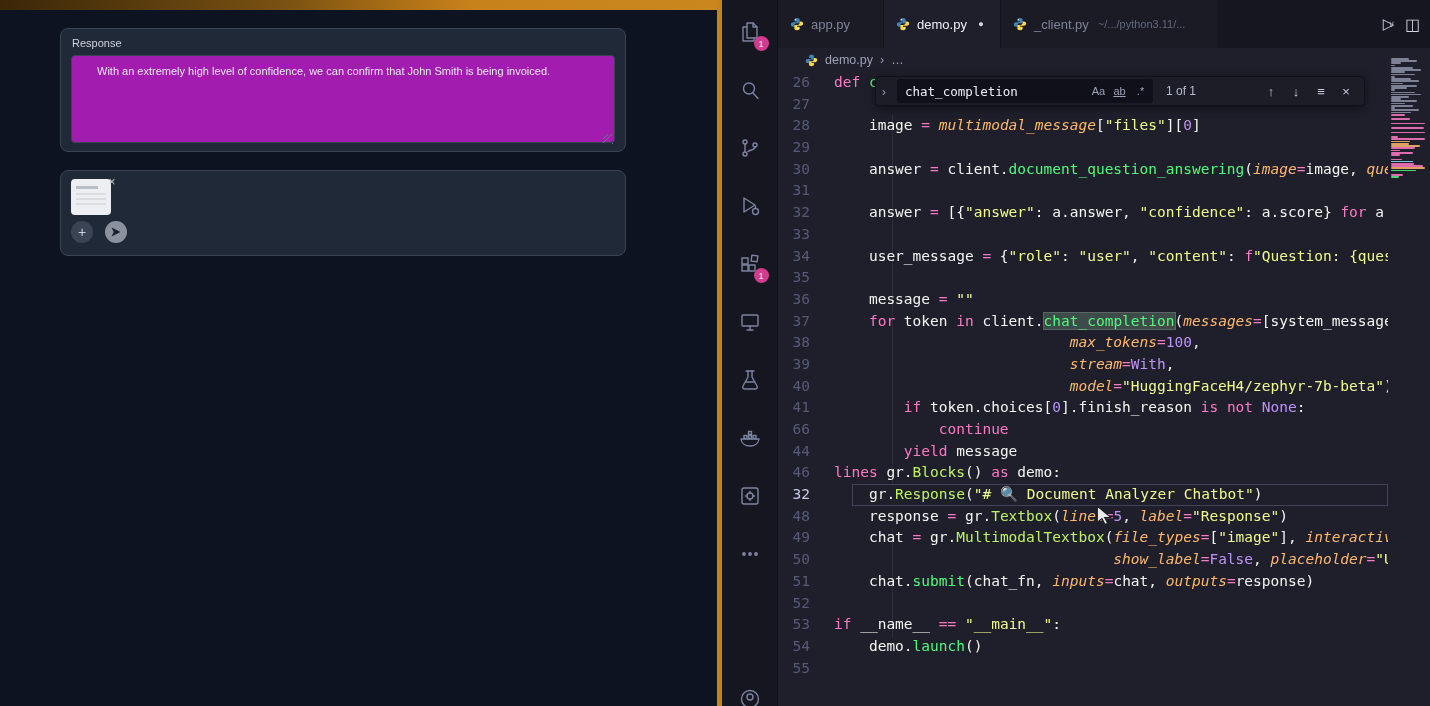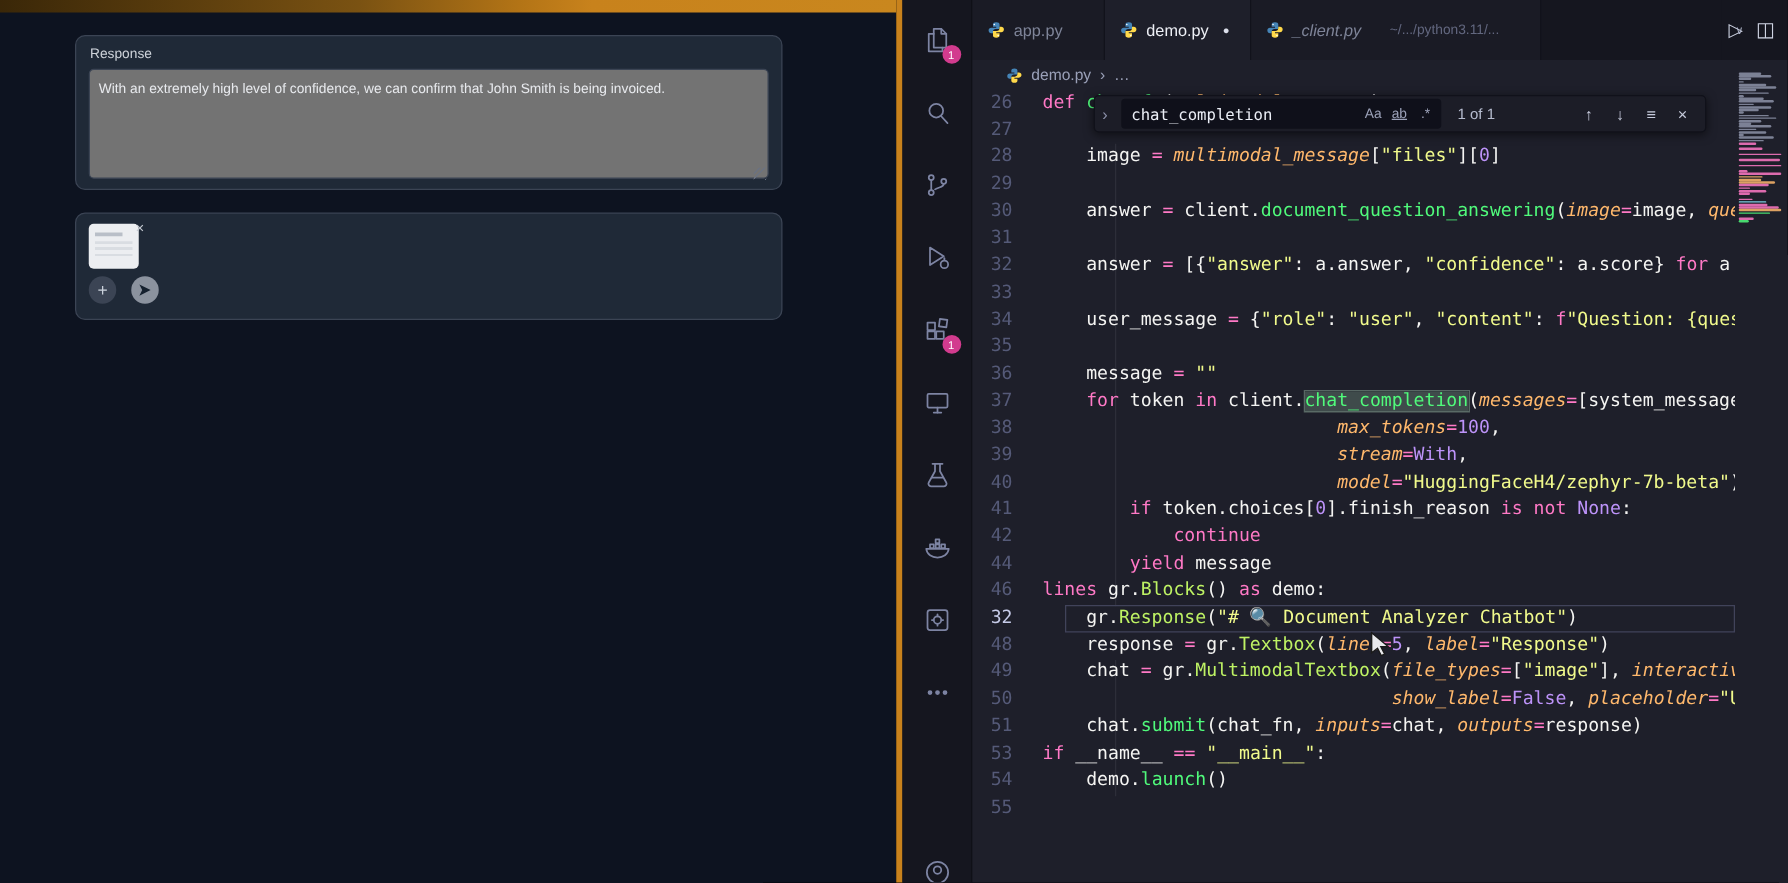--- a/index.html
+++ b/index.html
@@ -6,22 +6,22 @@
   html,body{width:1430px;height:706px;overflow:hidden;background:#000;font-family:"Liberation Sans",sans-serif}
   .stage{position:absolute;inset:0;width:1430px;height:706px}
 
   
   .gradio{position:absolute;left:0;top:0;width:717px;height:706px;background:#0d1320;overflow:hidden}
   .titlebar{position:absolute;left:0;top:0;width:100%;height:10px;
     background:linear-gradient(90deg,#3a2708 0%,#7a5212 40%,#b37416 58%,#c8821c 66%,#c9871e 100%)}
   .block{position:absolute;background:#1f2937;border:1px solid #3b4454;border-radius:8px}
   .block-response{left:60px;top:28px;width:566px;height:124px}
   .block-label{position:absolute;left:11px;top:8px;font-size:11px;color:#ced3da}
-  .response-ta{position:absolute;left:10px;top:26px;width:544px;height:88px;background:#737373;border:1px solid #3b4454;
-    border-radius:4px;color:#e8eaee;font-size:11px;line-height:1.55;padding:7px 7px;resize:none;outline:none;
+  .response-ta{position:absolute;left:10px;top:26px;width:544px;height:88px;background:#a21caf;border:1px solid #3b4454;
+    border-radius:4px;color:#e8eaee;font-size:11px;line-height:1.55;padding:7px 25px;resize:none;outline:none;
     font-family:"Liberation Sans",sans-serif;overflow:hidden}
   .ta-grip{position:absolute;right:12px;top:105px;width:10px;height:10px;cursor:nwse-resize;
     background:repeating-linear-gradient(135deg,transparent 0 3px,#6b7280 3px 4px,transparent 4px 6px,#6b7280 6px 7px,transparent 7px 10px)}
   .block-chat{left:60px;top:170px;width:566px;height:86px}
   .thumb{position:absolute;left:10px;top:8px;width:40px;height:36px;background:#eceef1;border-radius:4px;overflow:hidden}
   .thumb::before{content:"";position:absolute;left:5px;top:7px;width:22px;height:3px;background:#b9bfc8}
   .thumb::after{content:"";position:absolute;left:5px;top:14px;width:30px;height:14px;
     background:repeating-linear-gradient(#d9dde2 0 2px,transparent 2px 5px)}
   .thumb-close{position:absolute;left:44px;top:4px;width:14px;height:14px;color:#c3c8d0;font-size:12px;line-height:14px;
     text-align:center;cursor:pointer}
@@ -41,22 +41,22 @@
   .act-item{width:40px;height:40px;position:relative;display:flex;align-items:center;justify-content:center;cursor:pointer;flex:none}
   .act-item svg{stroke:#7d84a3;fill:none;stroke-width:1.4;stroke-linecap:round;stroke-linejoin:round}
   .badge{position:absolute;right:1px;bottom:1px;min-width:15px;height:15px;border-radius:8px;background:#d23b8e;color:#fff;
     font-size:9px;display:flex;align-items:center;justify-content:center;font-family:"Liberation Sans",sans-serif}
   .account{position:absolute;bottom:-9px;left:16px}
 
   .tabbar{position:absolute;left:56px;right:0;top:0;height:48px;background:#15161f;display:flex}
   .tab{display:flex;align-items:center;gap:7px;padding:0 12px;height:48px;background:#1a1b25;border-right:1px solid #11121b;
     color:#7e8498;font-size:13px;cursor:pointer;white-space:nowrap}
   .tab.active{background:#1e1f2a;color:#eef0f6}
-  .tab.preview .tab-label{font-style:italic}
-  .tab-desc{font-size:11px;color:#62677f;margin-left:16px}
+  .tab.preview .tab-label{}
+  .tab-desc{font-size:11px;color:#62677f;margin-left:2px}
   .tab-dot{width:14px;text-align:center;font-size:9px;color:#dde0ec}
   .tab-actions{position:absolute;right:4px;top:0;height:48px;display:flex;align-items:center;gap:10px;color:#ced3e2;
     padding:0 6px;background:#15161f}
   .tab-actions .tbtn{cursor:pointer;display:flex;align-items:center;justify-content:center}
   .run-glyph{font-size:15px}
   .run-chev{font-size:9px;margin-left:-6px;color:#aab0c4}
   .split-glyph{font-size:16px}
 
   .breadcrumbs{position:absolute;left:56px;right:42px;top:48px;height:24px;display:flex;align-items:center;gap:7px;
     padding-left:27px;color:#9aa0b8;font-size:12.5px;background:#1e1f2a;cursor:pointer}
@@ -283,28 +283,29 @@
           <div class="code-row"><span class="ln">32</span><span class="code-text"><span class="tok-p">    answer </span><span class="tok-k">=</span><span class="tok-p"> [{</span><span class="tok-s">"answer"</span><span class="tok-p">: a.answer, </span><span class="tok-s">"confidence"</span><span class="tok-p">: a.score} </span><span class="tok-k">for</span><span class="tok-p"> a </span></span></div>
           <div class="code-row"><span class="ln">33</span><span class="code-text"></span></div>
           <div class="code-row"><span class="ln">34</span><span class="code-text"><span class="tok-p">    user_message </span><span class="tok-k">=</span><span class="tok-p"> {</span><span class="tok-s">"role"</span><span class="tok-p">: </span><span class="tok-s">"user"</span><span class="tok-p">, </span><span class="tok-s">"content"</span><span class="tok-p">: </span><span class="tok-k">f</span><span class="tok-s">"Question: {question} Answer: {answer}"</span></span></div>
           <div class="code-row"><span class="ln">35</span><span class="code-text"></span></div>
           <div class="code-row"><span class="ln">36</span><span class="code-text"><span class="tok-p">    message </span><span class="tok-k">=</span><span class="tok-p"> </span><span class="tok-s">""</span></span></div>
           <div class="code-row"><span class="ln">37</span><span class="code-text"><span class="tok-p">    </span><span class="tok-k">for</span><span class="tok-p"> token </span><span class="tok-k">in</span><span class="tok-p"> client.</span><span class="tok-m">chat_completion</span><span class="tok-p">(</span><span class="tok-a">messages</span><span class="tok-k">=</span><span class="tok-p">[system_message, user_message],</span></span></div>
           <div class="code-row"><span class="ln">38</span><span class="code-text"><span class="tok-p">                           </span><span class="tok-a">max_tokens</span><span class="tok-k">=</span><span class="tok-n">100</span><span class="tok-p">,</span></span></div>
           <div class="code-row"><span class="ln">39</span><span class="code-text"><span class="tok-p">                           </span><span class="tok-a">stream</span><span class="tok-k">=</span><span class="tok-n">With</span><span class="tok-p">,</span></span></div>
           <div class="code-row"><span class="ln">40</span><span class="code-text"><span class="tok-p">                           </span><span class="tok-a">model</span><span class="tok-k">=</span><span class="tok-s">"HuggingFaceH4/zephyr-7b-beta"</span><span class="tok-p">):</span></span></div>
           <div class="code-row"><span class="ln">41</span><span class="code-text"><span class="tok-p">        </span><span class="tok-k">if</span><span class="tok-p"> token.choices[</span><span class="tok-n">0</span><span class="tok-p">].finish_reason </span><span class="tok-k">is</span><span class="tok-p"> </span><span class="tok-k">not</span><span class="tok-p"> </span><span class="tok-n">None</span><span class="tok-p">:</span></span></div>
-          <div class="code-row"><span class="ln">42</span><span class="code-text"><span class="tok-p">            </span><span class="tok-k">continue</span></span></div>
+          <div class="code-row"><span class="ln">66</span><span class="code-text"><span class="tok-p">            </span><span class="tok-k">continue</span></span></div>
           <div class="code-row"><span class="ln">44</span><span class="code-text"><span class="tok-p">        </span><span class="tok-k">yield</span><span class="tok-p"> message</span></span></div>
           <div class="code-row"><span class="ln">46</span><span class="code-text"><span class="tok-k">lines</span><span class="tok-p"> gr.</span><span class="tok-c">Blocks</span><span class="tok-p">() </span><span class="tok-k">as</span><span class="tok-p"> demo:</span></span></div>
           <div class="code-row current"><span class="ln">32</span><span class="code-text"><span class="tok-p">    gr.</span><span class="tok-c">Response</span><span class="tok-p">(</span><span class="tok-s">"# 🔍 Document Analyzer Chatbot"</span><span class="tok-p">)</span></span></div>
           <div class="code-row"><span class="ln">48</span><span class="code-text"><span class="tok-p">    response </span><span class="tok-k">=</span><span class="tok-p"> gr.</span><span class="tok-c">Textbox</span><span class="tok-p">(</span><span class="tok-a">lines</span><span class="tok-k">=</span><span class="tok-n">5</span><span class="tok-p">, </span><span class="tok-a">label</span><span class="tok-k">=</span><span class="tok-s">"Response"</span><span class="tok-p">)</span></span></div>
           <div class="code-row"><span class="ln">49</span><span class="code-text"><span class="tok-p">    chat </span><span class="tok-k">=</span><span class="tok-p"> gr.</span><span class="tok-c">MultimodalTextbox</span><span class="tok-p">(</span><span class="tok-a">file_types</span><span class="tok-k">=</span><span class="tok-p">[</span><span class="tok-s">"image"</span><span class="tok-p">], </span><span class="tok-a">interactive</span></span></div>
           <div class="code-row"><span class="ln">50</span><span class="code-text"><span class="tok-p">                                </span><span class="tok-a">show_label</span><span class="tok-k">=</span><span class="tok-n">False</span><span class="tok-p">, </span><span class="tok-a">placeholder</span><span class="tok-k">=</span><span class="tok-s">"Upload an image and ask a question"</span></span></div>
           <div class="code-row"><span class="ln">51</span><span class="code-text"><span class="tok-p">    chat.</span><span class="tok-f">submit</span><span class="tok-p">(chat_fn, </span><span class="tok-a">inputs</span><span class="tok-k">=</span><span class="tok-p">chat, </span><span class="tok-a">outputs</span><span class="tok-k">=</span><span class="tok-p">response)</span></span></div>
+          <div class="code-row"><span class="ln">52</span><span class="code-text"></span></div>
           <div class="code-row"><span class="ln">53</span><span class="code-text"><span class="tok-k">if</span><span class="tok-p"> __name__ </span><span class="tok-k">==</span><span class="tok-p"> </span><span class="tok-s">"__main__"</span><span class="tok-p">:</span></span></div>
           <div class="code-row"><span class="ln">54</span><span class="code-text"><span class="tok-p">    demo.</span><span class="tok-f">launch</span><span class="tok-p">()</span></span></div>
           <div class="code-row"><span class="ln">55</span><span class="code-text"></span></div>
         </div>
     </div>
 
     <div class="find">
       <div class="find-grip">›</div>
       <div class="find-input-wrap">
         <input class="find-input" value="chat_completion" style="">

